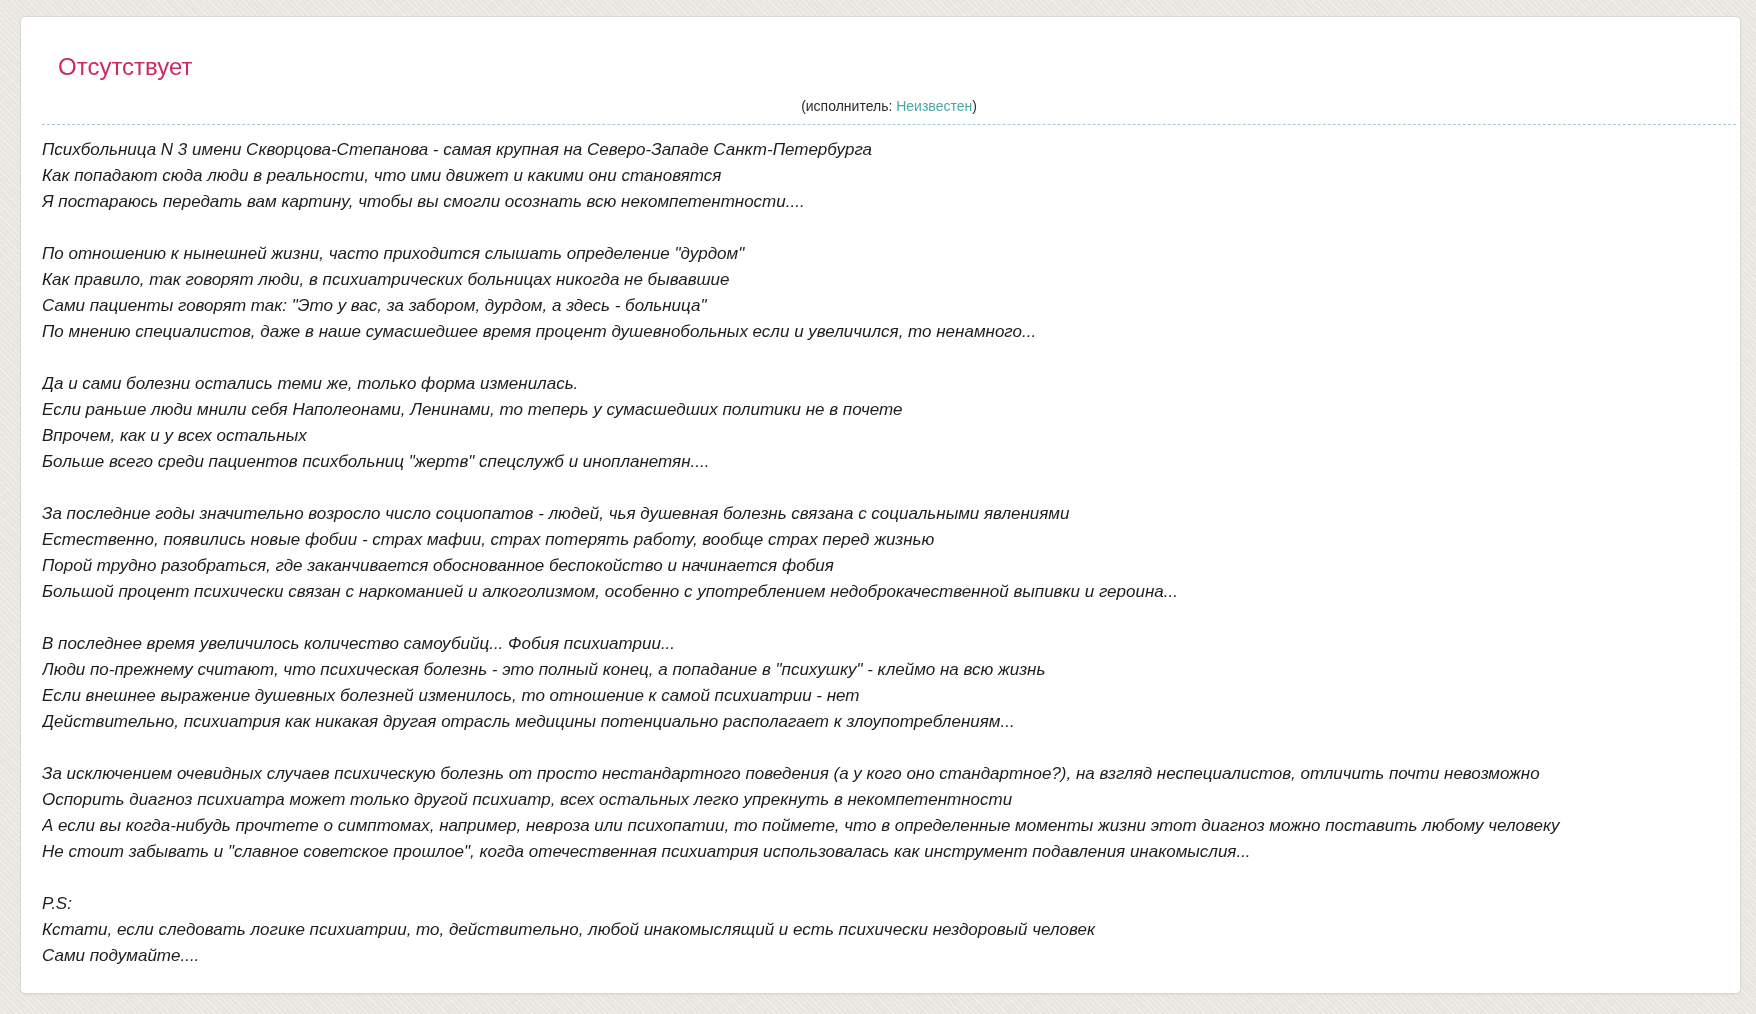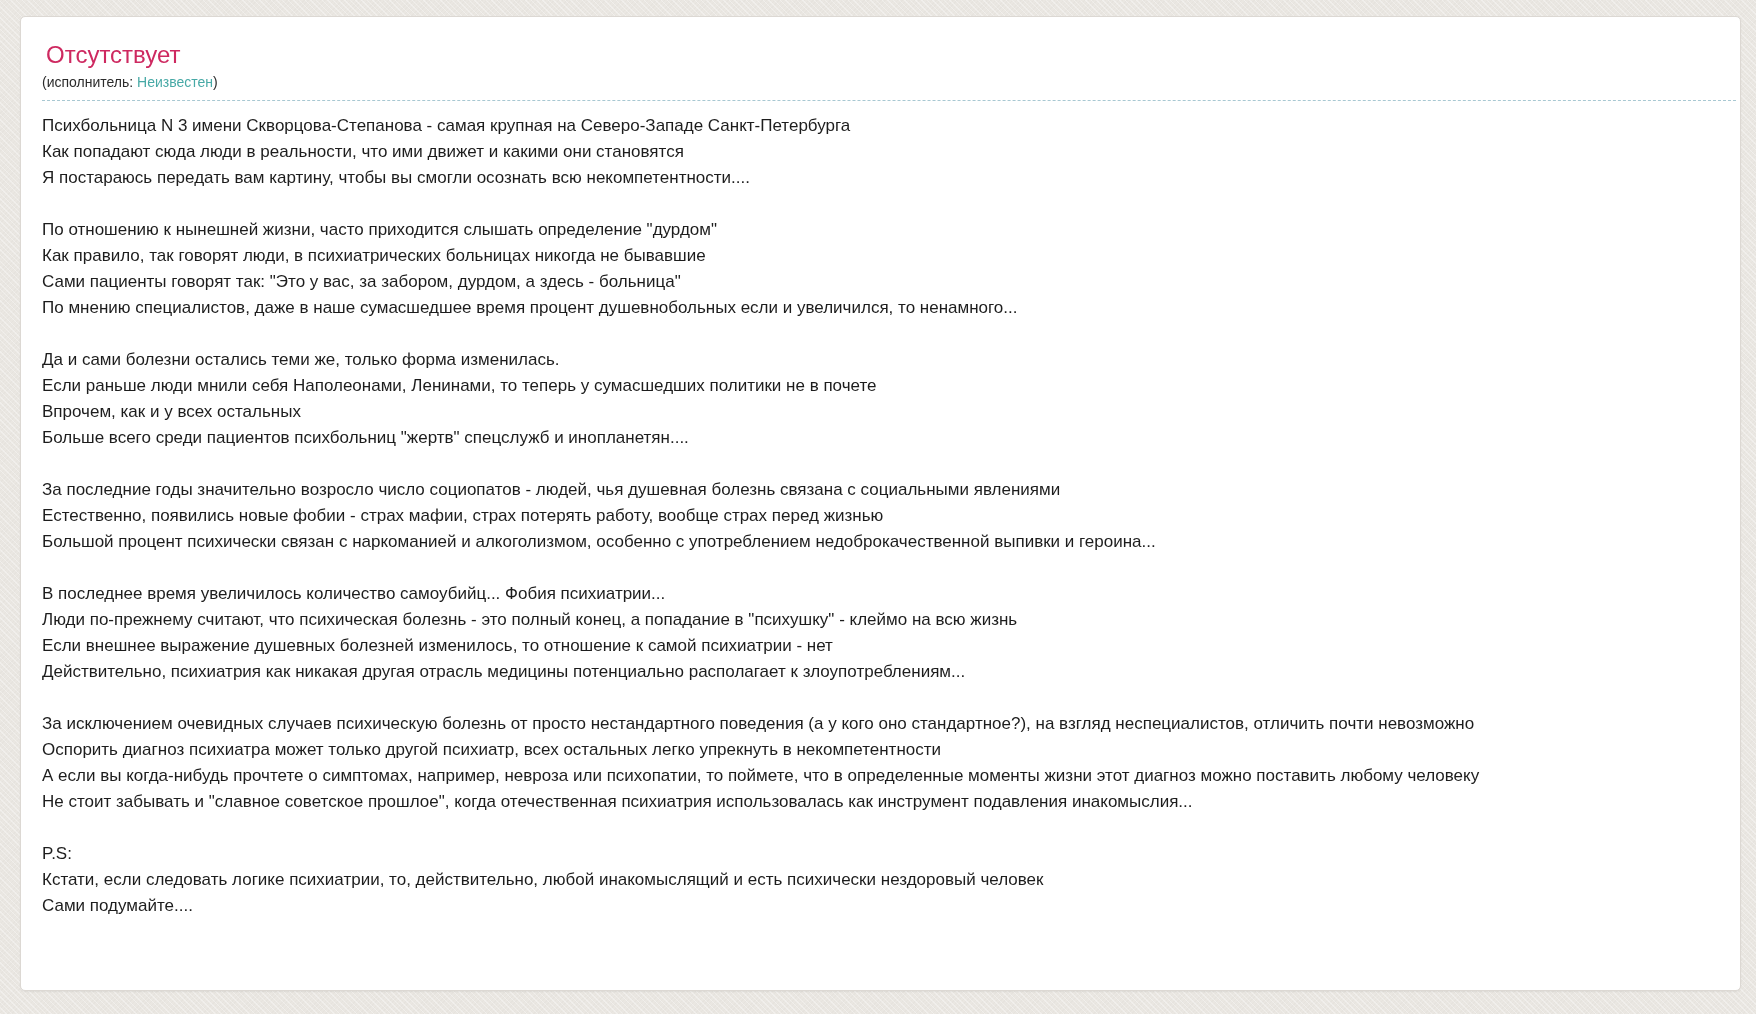--- a/index.html
+++ b/index.html
@@ -31,44 +31,46 @@
     box-shadow:0 1px 2px rgba(0,0,0,0.06);
     padding:20px 4px 24px 21px;
     min-height:975px;
     overflow:hidden;
   }
   .header{
     border-bottom:1px dashed var(--separator-color);
     padding-bottom:8px;
   }
   .title{
-    margin:4px;
+    margin:16px;
     font-size:24px;
     line-height:28px;
     font-weight:400;
     color:var(--title-color);
   }
   .artist{
     margin-top:3px;
     font-size:14px;
     line-height:19px;
     color:#2b2b2b;
+    text-align:center;
   }
   .artist-link{
     color:var(--link-color);
     text-decoration:none;
     cursor:pointer;
   }
   .lyrics{
     margin-top:12px;
     font-size:17px;
     line-height:26px;
     color:var(--text-color);
     white-space:nowrap;
     overflow:hidden;
+    font-style:italic;
   }
   .line{height:26px;}
 </style>
 </head>
 <body>
 
 <div class="page">
   <div class="card">
     <div class="header">
       <h1 class="title">Отсутствует</h1>
@@ -84,20 +86,21 @@
         <div class="line">Сами пациенты говорят так: "Это у вас, за забором, дурдом, а здесь - больница"</div>
         <div class="line">По мнению специалистов, даже в наше сумасшедшее время процент душевнобольных если и увеличился, то ненамного...</div>
         <div class="line">&nbsp;</div>
         <div class="line">Да и сами болезни остались теми же, только форма изменилась.</div>
         <div class="line">Если раньше люди мнили себя Наполеонами, Ленинами, то теперь у сумасшедших политики не в почете</div>
         <div class="line">Впрочем, как и у всех остальных</div>
         <div class="line">Больше всего среди пациентов психбольниц "жертв" спецслужб и инопланетян....</div>
         <div class="line">&nbsp;</div>
         <div class="line">За последние годы значительно возросло число социопатов - людей, чья душевная болезнь связана с социальными явлениями</div>
         <div class="line">Естественно, появились новые фобии - страх мафии, страх потерять работу, вообще страх перед жизнью</div>
+        <div class="line">Порой трудно разобраться, где заканчивается обоснованное беспокойство и начинается фобия</div>
         <div class="line">Большой процент психически связан с наркоманией и алкоголизмом, особенно с употреблением недоброкачественной выпивки и героина...</div>
         <div class="line">&nbsp;</div>
         <div class="line">В последнее время увеличилось количество самоубийц... Фобия психиатрии...</div>
         <div class="line">Люди по-прежнему считают, что психическая болезнь - это полный конец, а попадание в "психушку" - клеймо на всю жизнь</div>
         <div class="line">Если внешнее выражение душевных болезней изменилось, то отношение к самой психиатрии - нет</div>
         <div class="line">Действительно, психиатрия как никакая другая отрасль медицины потенциально располагает к злоупотреблениям...</div>
         <div class="line">&nbsp;</div>
         <div class="line">За исключением очевидных случаев психическую болезнь от просто нестандартного поведения (а у кого оно стандартное?), на взгляд неспециалистов, отличить почти невозможно</div>
         <div class="line">Оспорить диагноз психиатра может только другой психиатр, всех остальных легко упрекнуть в некомпетентности</div>
         <div class="line">А если вы когда-нибудь прочтете о симптомах, например, невроза или психопатии, то поймете, что в определенные моменты жизни этот диагноз можно поставить любому человеку</div>

